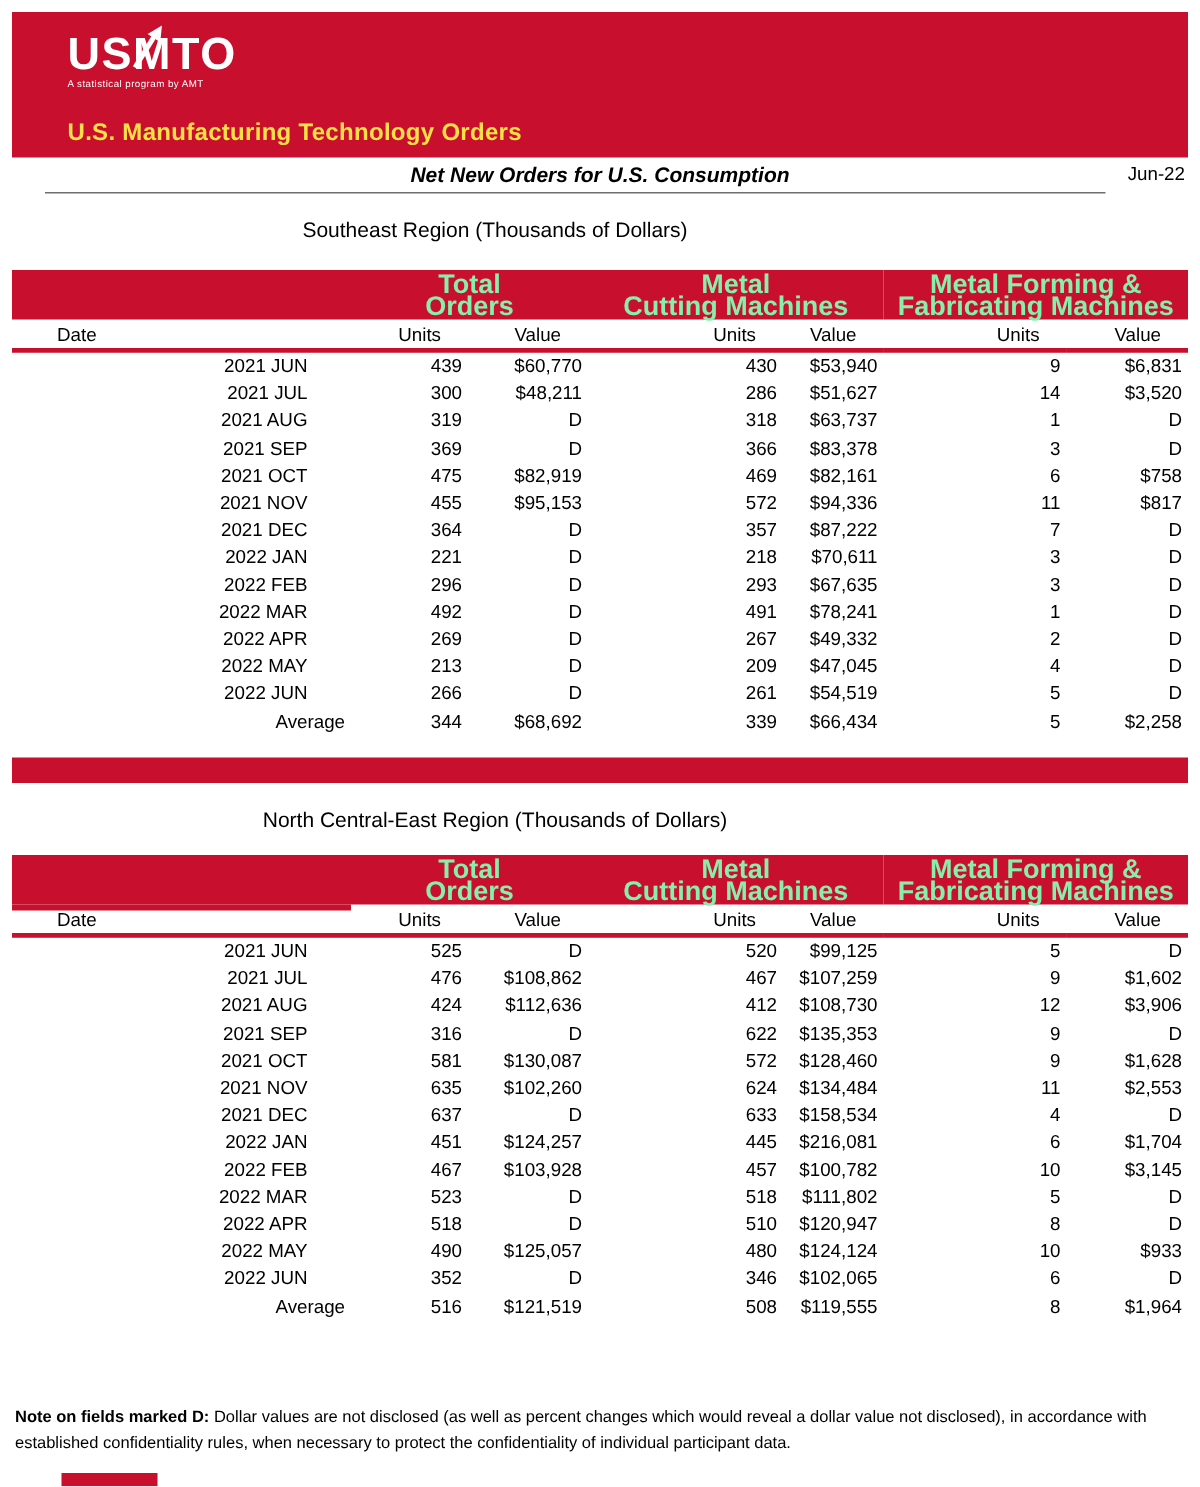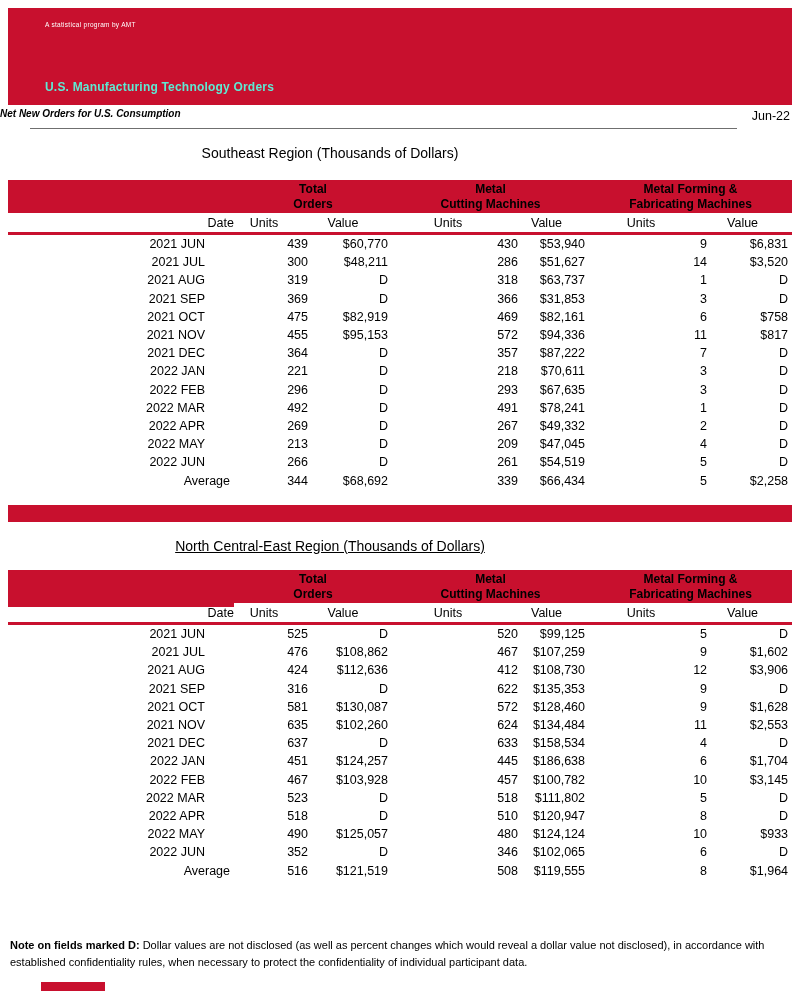--- a/index.html
+++ b/index.html
@@ -7,55 +7,62 @@
   .page{
     position:relative;width:800px;height:991px;background:#fff;overflow:hidden;
     font-family:"Liberation Sans",sans-serif;color:#000;
   }
   
   .banner{position:absolute;left:8px;top:8px;width:784px;height:97px;background:var(--red);}
   .logo{position:absolute;left:37px;top:13px;color:#fff;}
   .logo-text{font-size:30px;font-weight:bold;line-height:32px;letter-spacing:1px;position:relative;display:inline-block;}
   .logo-arrow{position:absolute;left:39px;top:-8px;}
   .logo-tagline{font-size:6.5px;letter-spacing:.3px;margin-top:0;}
-  .banner-subtitle{position:absolute;left:37px;top:72px;color:#5eead4;font-size:12px;font-weight:bold;letter-spacing:.2px;}
+  .banner-subtitle{position:absolute;left:37px;top:72px;color:#fde047;font-size:16px;font-weight:bold;letter-spacing:.2px;}
   
   .title-row{position:absolute;left:0;top:108px;width:800px;height:20px;}
-  .report-title{width:100%;font-size:10px;font-weight:bold;font-style:italic;}
+  .report-title{width:100%;text-align:center;font-size:14px;font-weight:bold;font-style:italic;}
   .report-date{position:absolute;right:10px;top:1px;font-size:12.5px;}
   .title-rule{position:absolute;left:30px;top:128px;width:707px;height:1px;background:#6f6f6f;}
   .region-title{position:absolute;left:0;width:660px;text-align:center;font-size:14px;}
-  .region-1{top:145px;} .region-2{top:538px;text-decoration:underline;}
+  .region-1{top:145px;} .region-2{top:538px;}
   
   table.tbl{position:absolute;left:8px;width:784px;border-collapse:collapse;table-layout:fixed;}
   .tbl-1{top:180px;} .tbl-2{top:570px;}
   .tbl th,.tbl td{padding:0;margin:0;}
-  tr.band th{background:var(--red);color:#000000;font-size:12px;font-weight:bold;height:33px;
+  tr.band th{background:var(--red);color:#86efac;font-size:18px;font-weight:bold;height:33px;
     vertical-align:middle;text-align:center;line-height:14.5px;}
   tr.sub th{font-size:12.5px;font-weight:normal;height:19px;vertical-align:middle;
     border-bottom:3px solid var(--red);}
-  tr.sub th.h-date{text-align:right;padding-left:30px;}
-  tr.sub th.h-num{padding-right:18px;}
+  tr.sub th.h-date{text-align:left;padding-left:30px;}
+  tr.sub th.h-num{text-align:right;padding-right:18px;}
   tbody.rows td{font-size:12.5px;height:18.2px;text-align:right;white-space:nowrap;}
   tbody.rows td.c-date{padding-right:29px;text-align:right;}
   tbody.rows tr.avg td.c-date{padding-right:4px;}
   tbody.rows td.c-num{padding-right:4px;}
   .band-ext{position:absolute;left:8px;top:603px;width:226px;height:4px;background:var(--red);}
   .separator{position:absolute;left:8px;top:505px;width:784px;height:17px;background:var(--red);}
   
   .note{position:absolute;left:10px;top:937px;width:778px;font-size:11px;line-height:17px;}
   .next-page-frag{position:absolute;left:41px;top:982px;width:64px;height:9px;background:var(--red);}
 </style>
 </head>
 <body>
 
 <div class="page">
 
   <div class="banner">
     <div class="logo">
+      <div class="logo-text">
+        <span>USMTO</span>
+        <svg class="logo-arrow" width="30" height="36" viewBox="0 0 30 36">
+          <line x1="6" y1="32" x2="19" y2="11" stroke="#ffffff" stroke-width="3.4"></line>
+          <polygon points="24,4 22.8,15.1 14.4,9.7" fill="#ffffff"></polygon>
+        </svg>
+      </div>
       <div class="logo-tagline">A statistical program by AMT</div>
     </div>
     <div class="banner-subtitle">U.S. Manufacturing Technology Orders</div>
   </div>
 
   <div class="title-row">
     <div class="report-title">Net New Orders for U.S. Consumption</div>
     <div class="report-date">Jun-22</div>
   </div>
   <div class="title-rule"></div>
@@ -124,21 +131,21 @@
           <td class="c-num">318</td>
           <td class="c-num">$63,737</td>
           <td class="c-num">1</td>
           <td class="c-num">D</td>
         </tr>
         <tr>
           <td class="c-date">2021 SEP</td>
           <td class="c-num">369</td>
           <td class="c-num">D</td>
           <td class="c-num">366</td>
-          <td class="c-num">$31,853</td>
+          <td class="c-num">$83,378</td>
           <td class="c-num">3</td>
           <td class="c-num">D</td>
         </tr>
         <tr>
           <td class="c-date">2021 OCT</td>
           <td class="c-num">475</td>
           <td class="c-num">$82,919</td>
           <td class="c-num">469</td>
           <td class="c-num">$82,161</td>
           <td class="c-num">6</td>
@@ -330,21 +337,21 @@
           <td class="c-num">633</td>
           <td class="c-num">$158,534</td>
           <td class="c-num">4</td>
           <td class="c-num">D</td>
         </tr>
         <tr>
           <td class="c-date">2022 JAN</td>
           <td class="c-num">451</td>
           <td class="c-num">$124,257</td>
           <td class="c-num">445</td>
-          <td class="c-num">$186,638</td>
+          <td class="c-num">$216,081</td>
           <td class="c-num">6</td>
           <td class="c-num">$1,704</td>
         </tr>
         <tr>
           <td class="c-date">2022 FEB</td>
           <td class="c-num">467</td>
           <td class="c-num">$103,928</td>
           <td class="c-num">457</td>
           <td class="c-num">$100,782</td>
           <td class="c-num">10</td>

